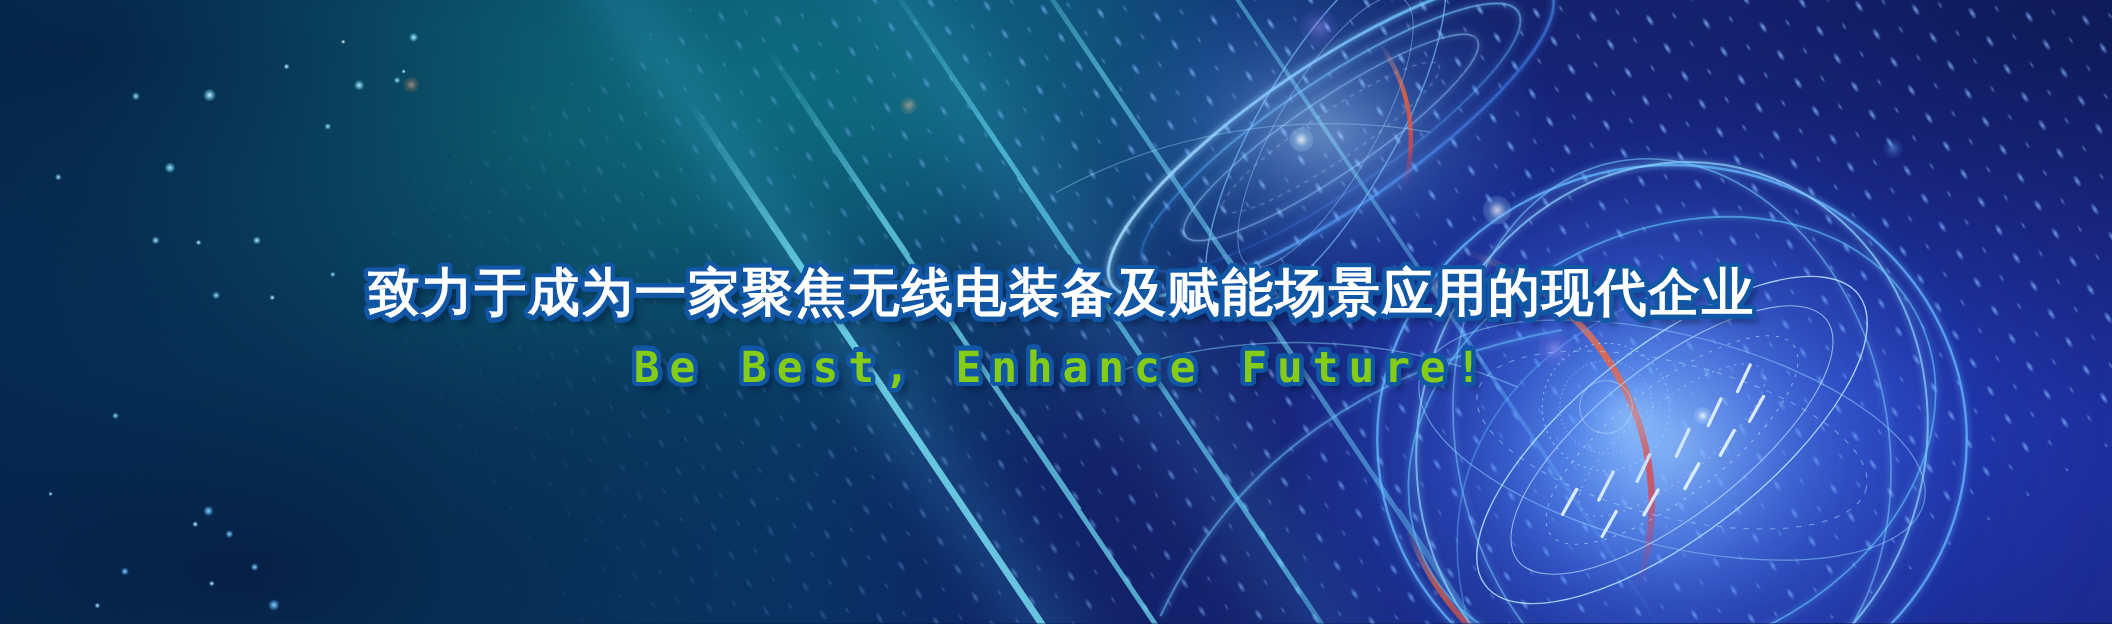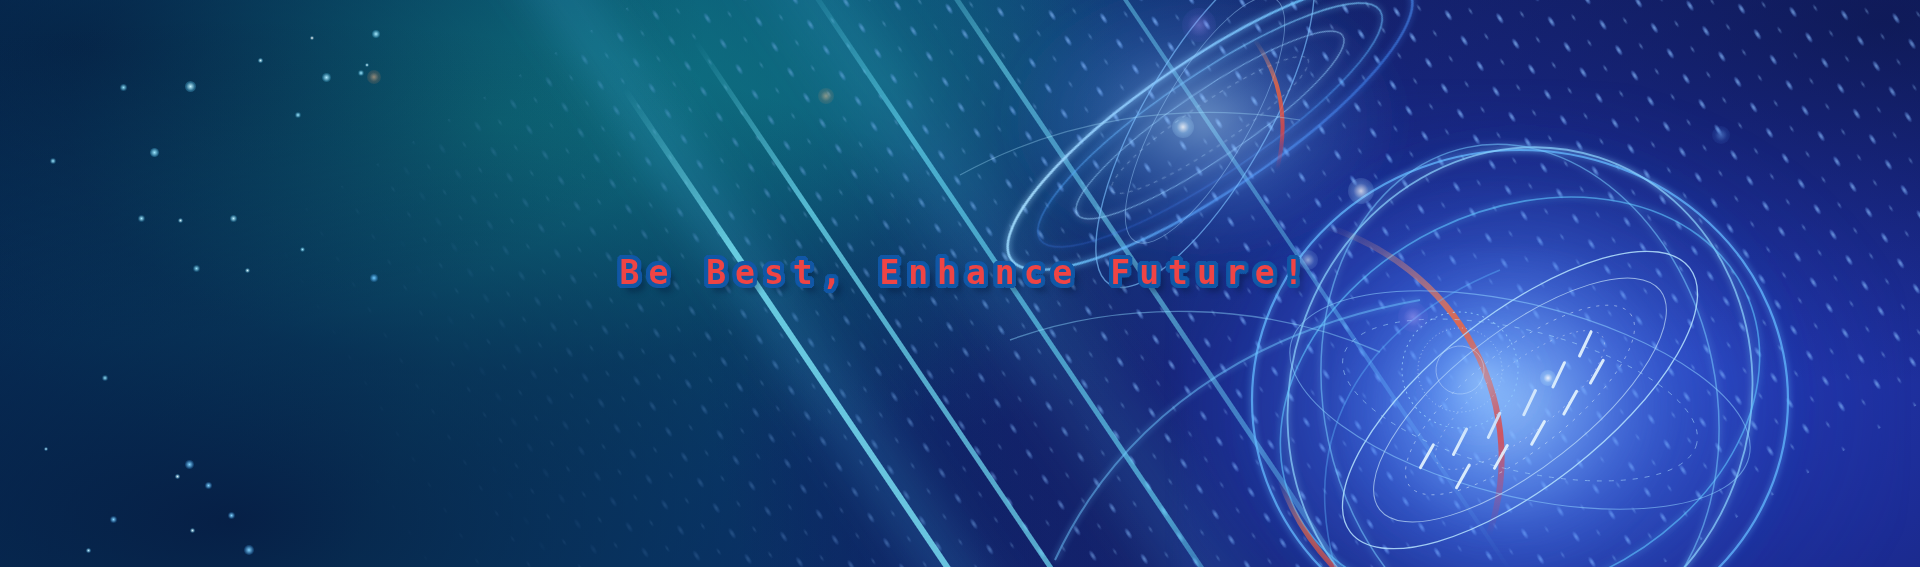--- a/index.html
+++ b/index.html
@@ -123,24 +123,24 @@
     text-shadow:
       -3px -3px 0 #1157a6, 3px -3px 0 #1157a6, -3px 3px 0 #1157a6, 3px 3px 0 #1157a6,
       0 -4px 0 #1157a6, 0 4px 0 #1157a6, -4px 0 0 #1157a6, 4px 0 0 #1157a6,
       -2px -4px 0 #1157a6, 2px -4px 0 #1157a6, -2px 4px 0 #1157a6, 2px 4px 0 #1157a6,
       -4px -2px 0 #1157a6, 4px -2px 0 #1157a6, -4px 2px 0 #1157a6, 4px 2px 0 #1157a6,
       6px 7px 6px rgba(4,16,48,0.55);
   }
   #headline-en{
     font-family:"DejaVu Sans Mono", "Liberation Mono", monospace;
     font-weight:bold;
-    font-size:33px;
+    font-size:39px;
     line-height:74px;
     letter-spacing:9px;
-    color:#ef4444;
+    color:#84cc16;
     padding-left:12px;
     text-shadow:
       -3px -3px 0 #1157a6, 3px -3px 0 #1157a6, -3px 3px 0 #1157a6, 3px 3px 0 #1157a6,
       0 -4px 0 #1157a6, 0 4px 0 #1157a6, -4px 0 0 #1157a6, 4px 0 0 #1157a6,
       -2px -4px 0 #1157a6, 2px -4px 0 #1157a6, -2px 4px 0 #1157a6, 2px 4px 0 #1157a6,
       -4px -2px 0 #1157a6, 4px -2px 0 #1157a6, -4px 2px 0 #1157a6, 4px 2px 0 #1157a6,
       6px 7px 6px rgba(4,16,48,0.55);
   }
 </style>
 </head>
@@ -298,16 +298,17 @@
     <span class="gdot" style="left:1172px;top:116px;width:22px;height:22px;background:radial-gradient(circle,rgba(255,255,255,0.8) 0%,rgba(170,220,255,0.35) 40%,rgba(0,0,0,0) 100%);"></span>
     <span class="gdot" style="left:1348px;top:178px;width:26px;height:26px;background:radial-gradient(circle,rgba(255,255,255,0.75) 0%,rgba(160,210,255,0.3) 42%,rgba(0,0,0,0) 100%);"></span>
     <span class="gdot" style="left:1298px;top:250px;width:20px;height:20px;background:radial-gradient(circle,rgba(220,240,255,0.6) 0%,rgba(150,200,255,0.22) 45%,rgba(0,0,0,0) 100%);"></span>
     <span class="gdot" style="left:1398px;top:302px;width:30px;height:30px;background:radial-gradient(circle,rgba(190,170,255,0.45) 0%,rgba(130,120,230,0.18) 45%,rgba(0,0,0,0) 100%);"></span>
     <span class="gdot" style="left:1182px;top:8px;width:34px;height:34px;background:radial-gradient(circle,rgba(170,150,255,0.40) 0%,rgba(110,100,220,0.15) 48%,rgba(0,0,0,0) 100%);"></span>
     <span class="gdot" style="left:1540px;top:370px;width:16px;height:16px;background:radial-gradient(circle,rgba(255,255,255,0.85) 0%,rgba(180,225,255,0.35) 40%,rgba(0,0,0,0) 100%);"></span>
     <span class="gdot" style="left:1712px;top:126px;width:18px;height:18px;background:radial-gradient(circle,rgba(120,180,255,0.45) 0%,rgba(80,140,230,0.15) 48%,rgba(0,0,0,0) 100%);"></span>
   </div>
 
   <div id="text-block">
+    <div id="headline-cn">致力于成为一家聚焦无线电装备及赋能场景应用的现代企业</div>
     <div id="headline-en">Be Best, Enhance Future!</div>
   </div>
 
 </div>
 
 </body></html>

